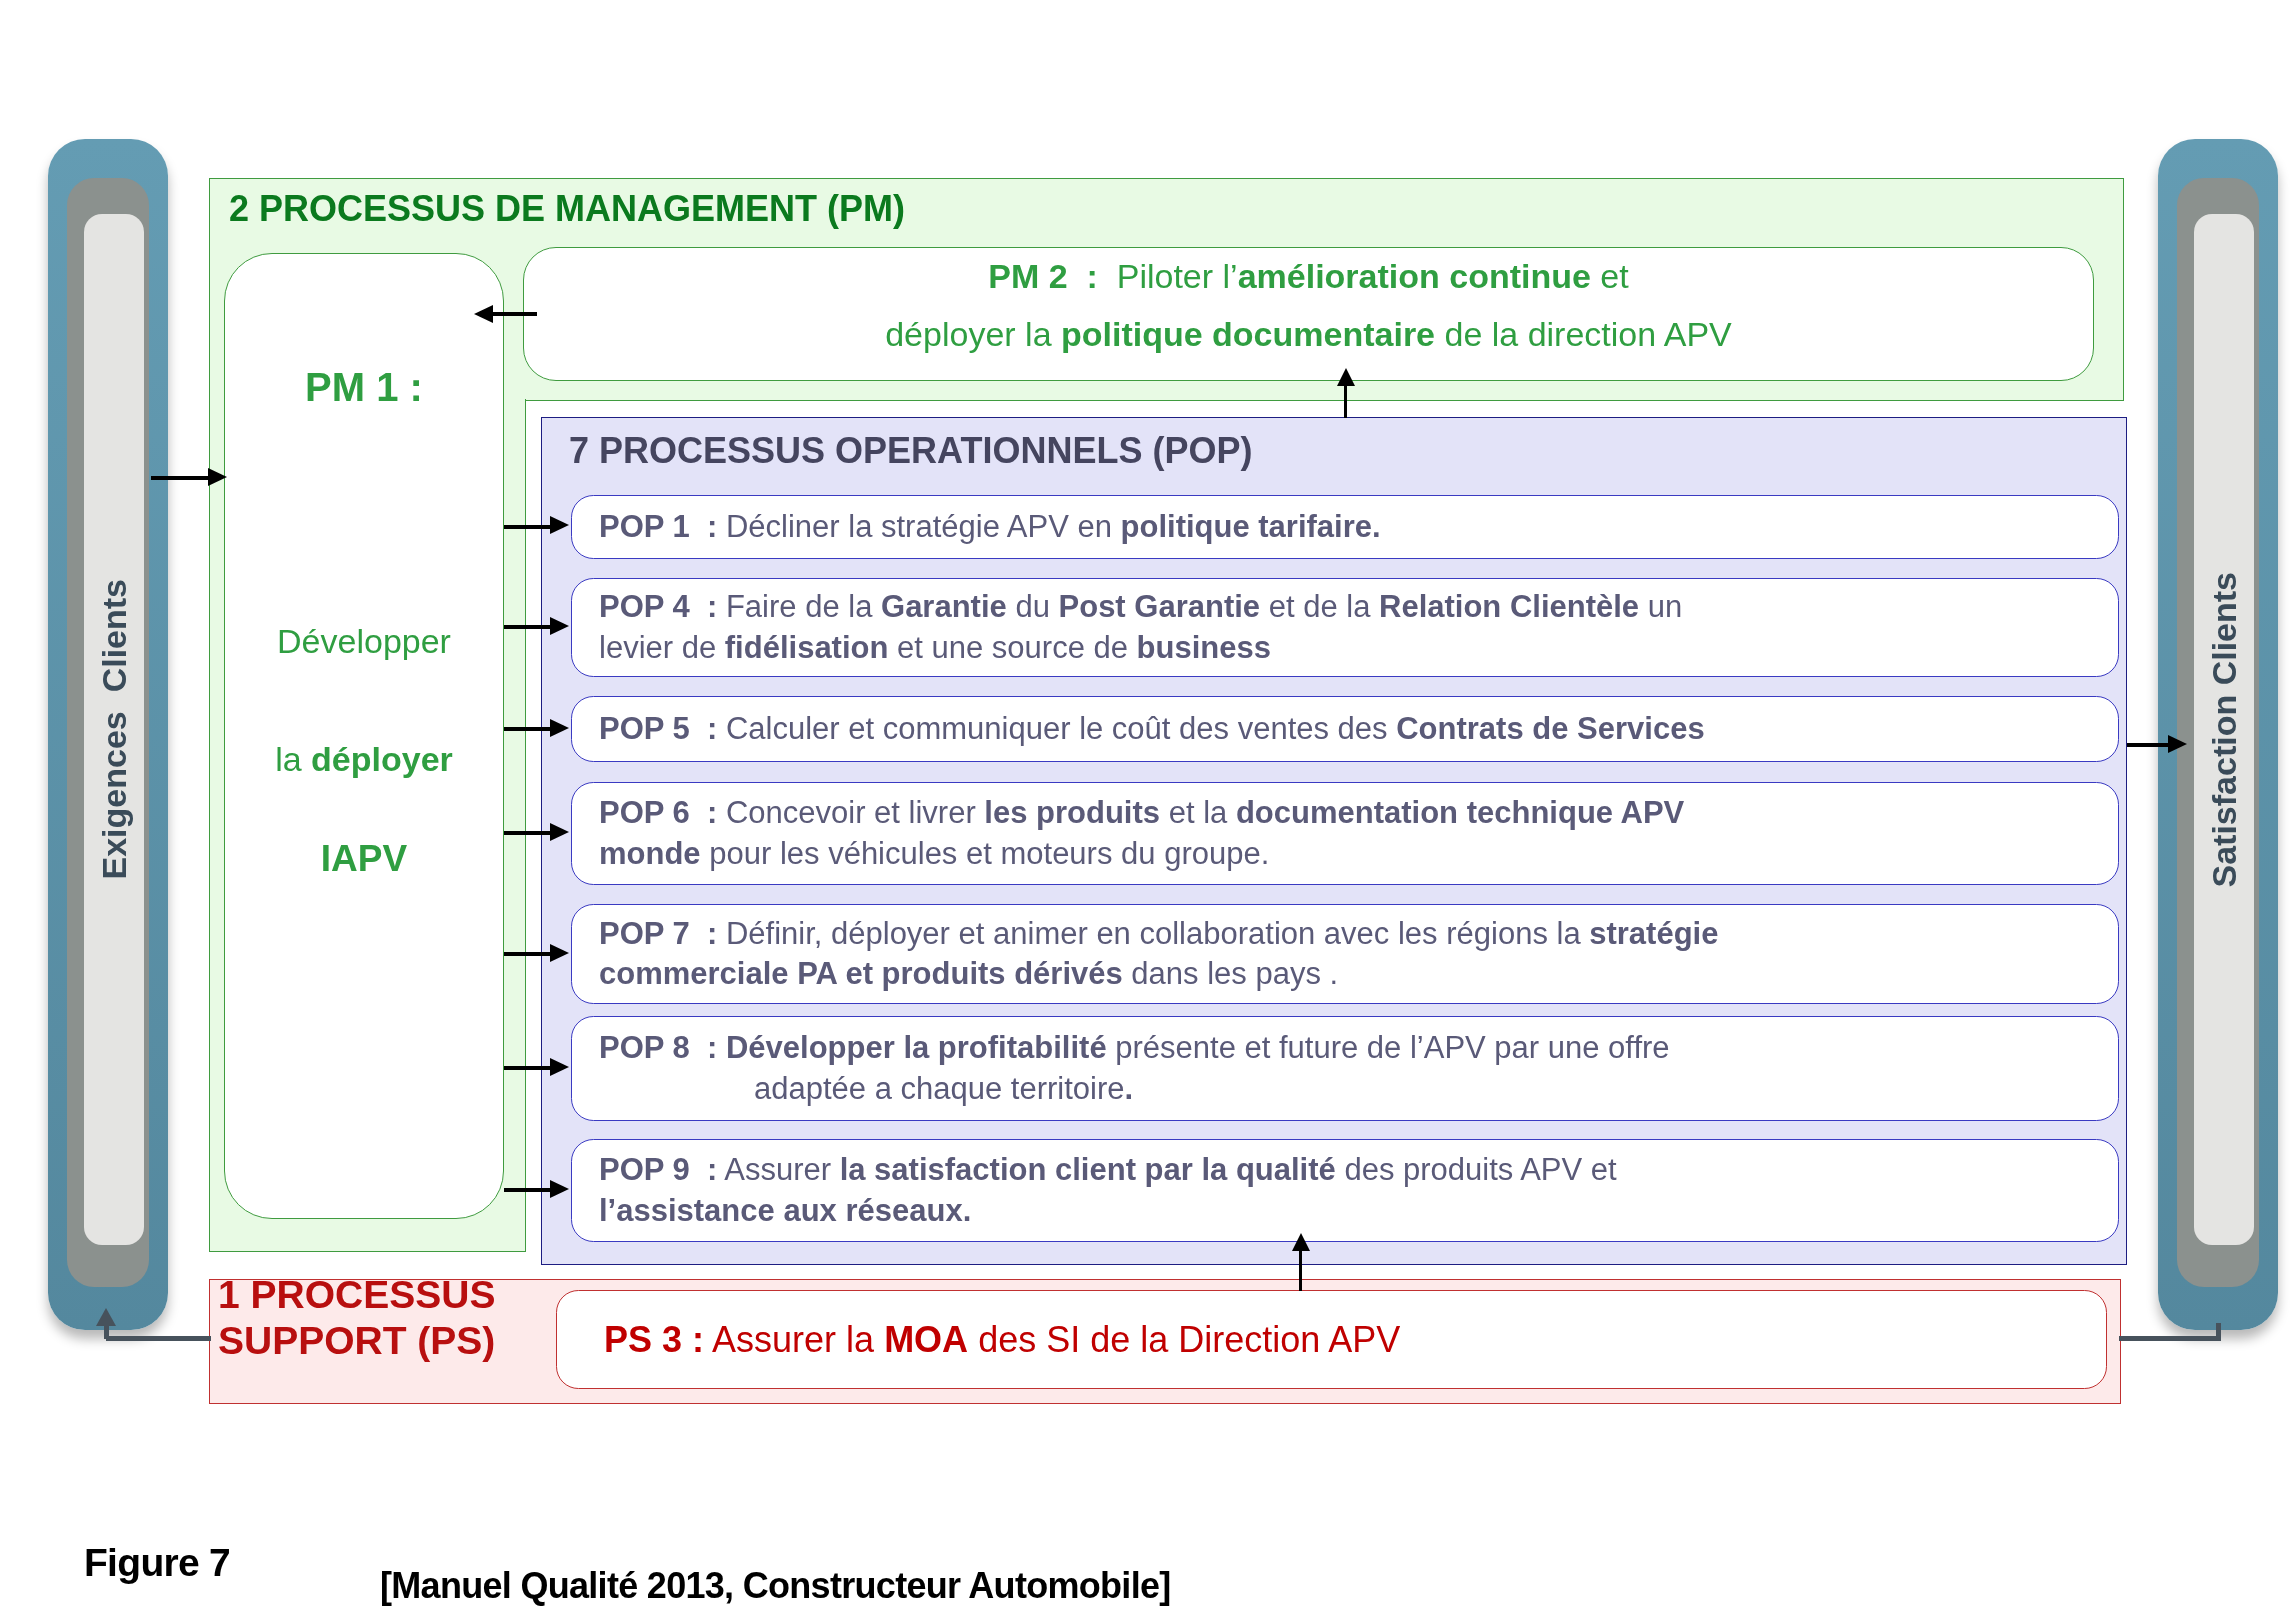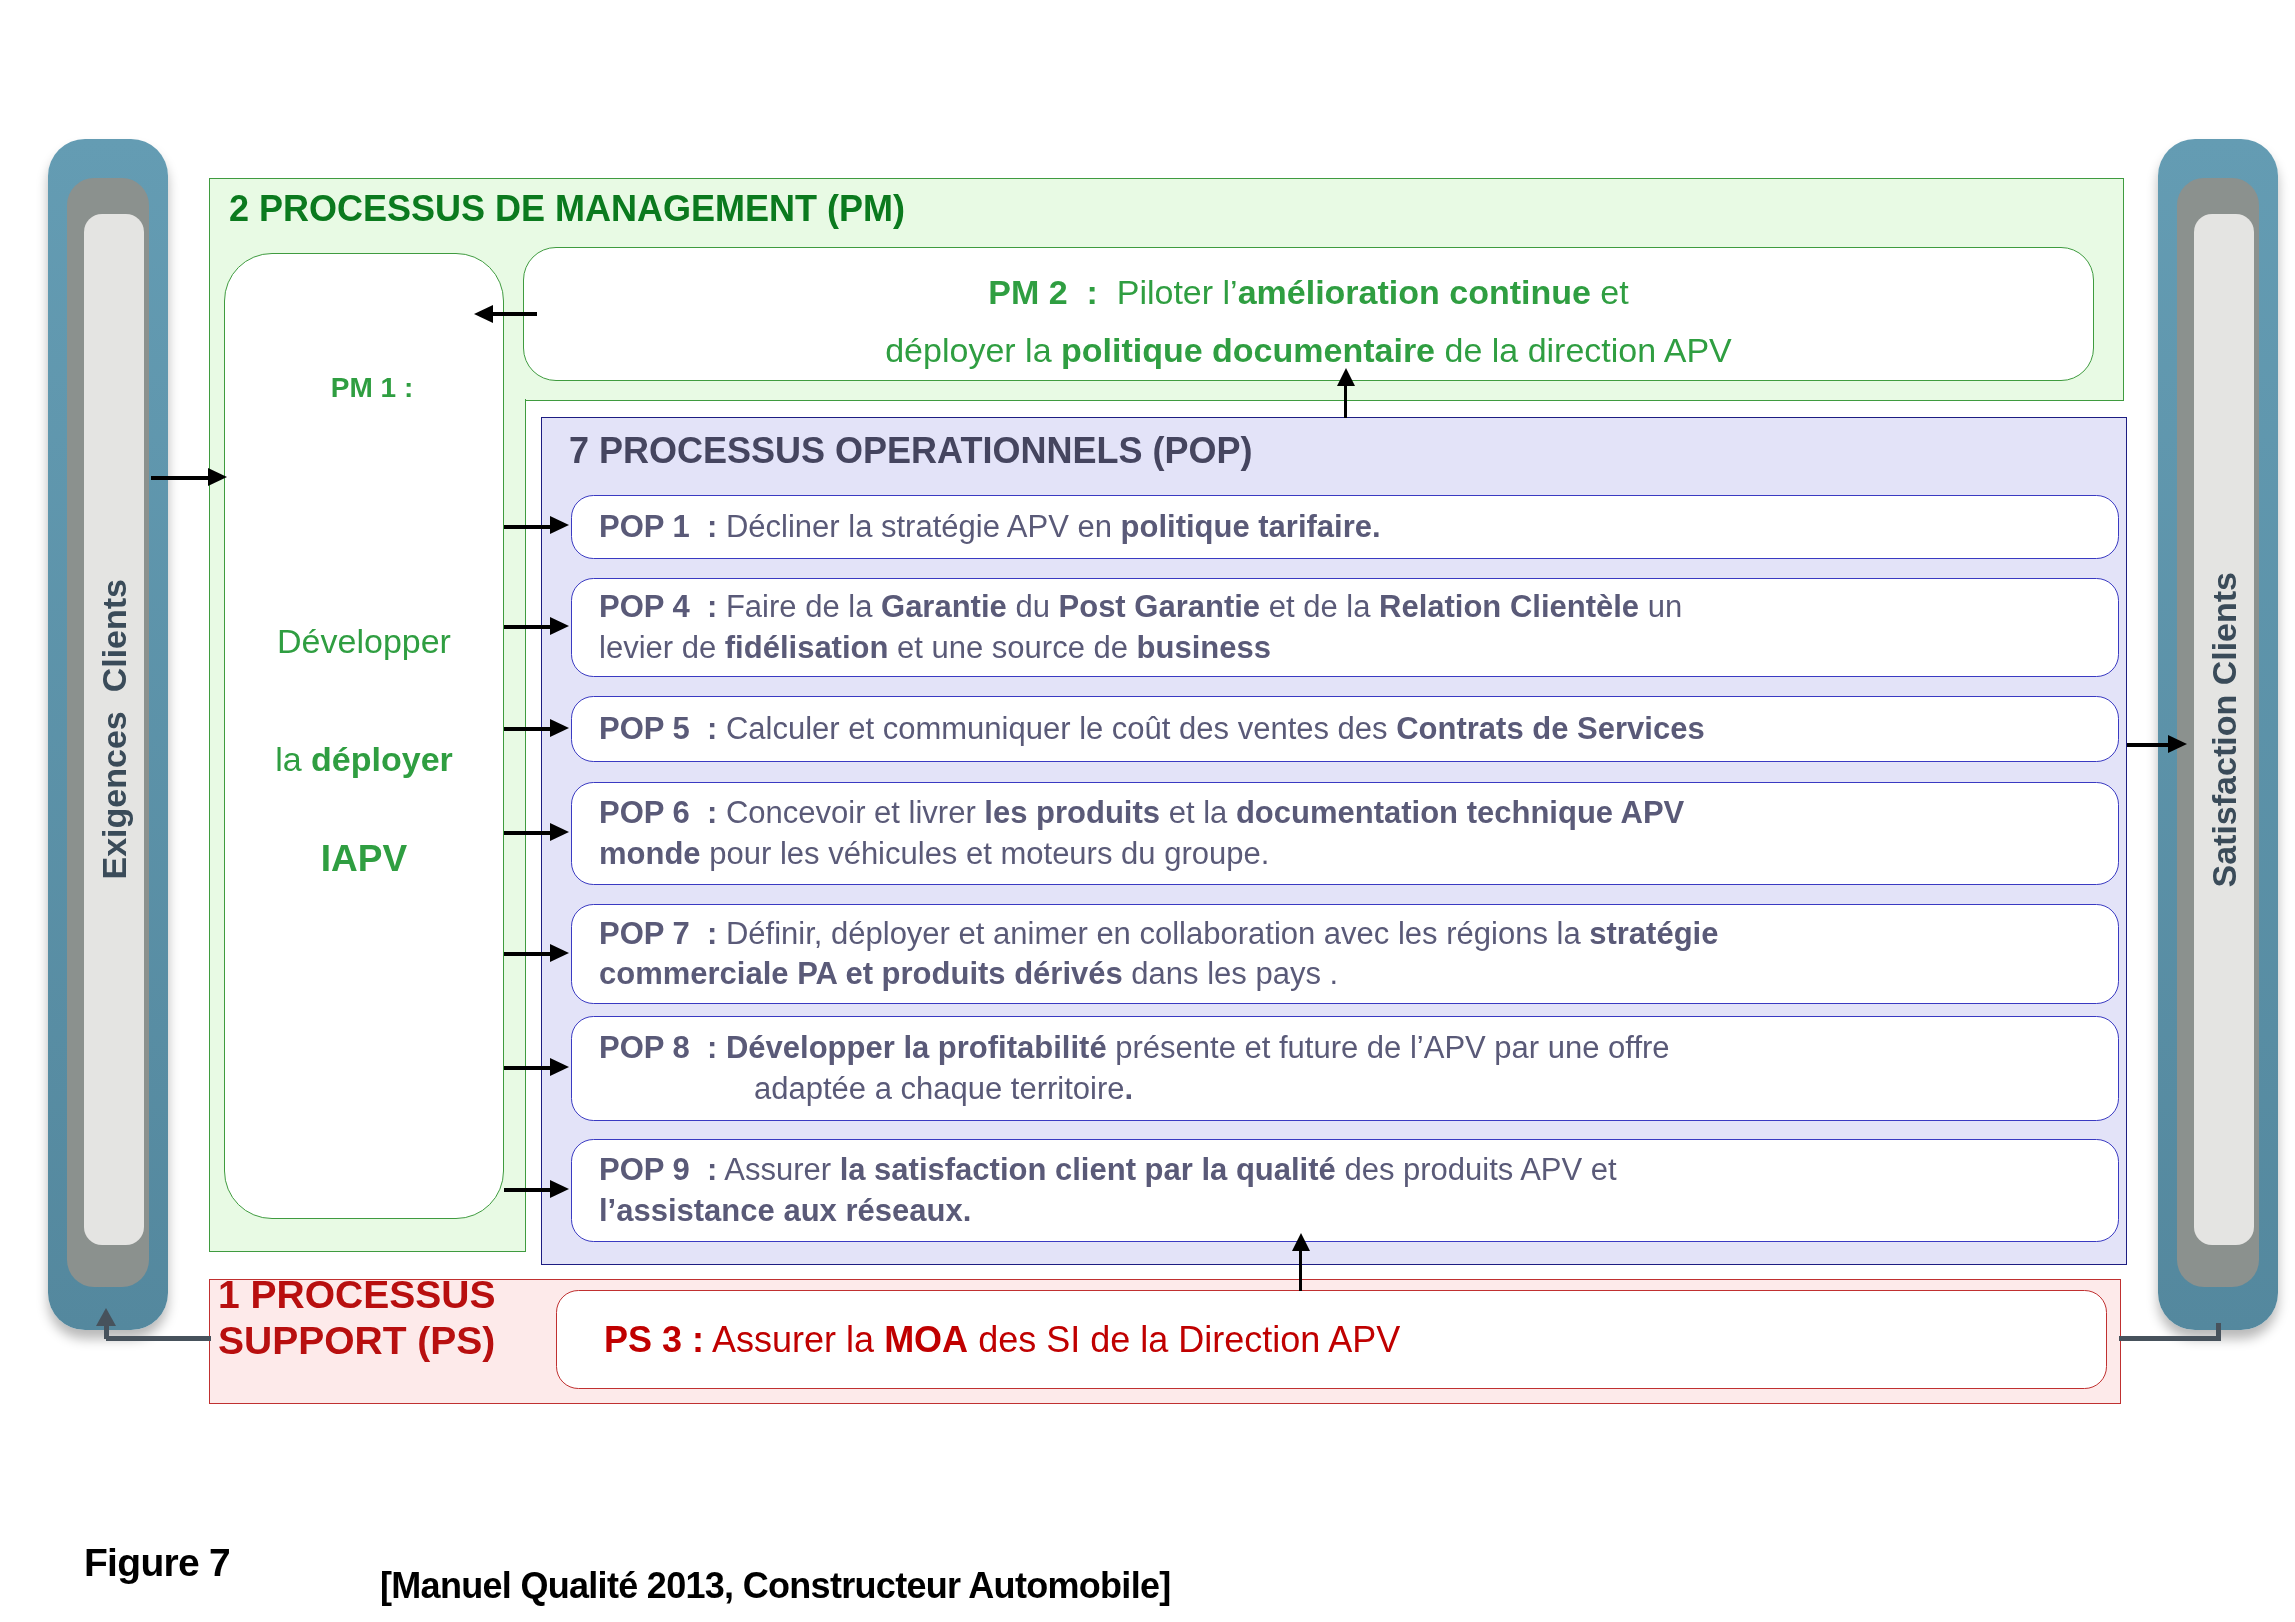--- a/index.html
+++ b/index.html
@@ -18,28 +18,28 @@
   
   .pm-strip{position:absolute;left:209px;top:178px;width:1913px;height:221px;
             background:#e8fae4;border:1.5px solid #3f9b3f;z-index:1;}
   .pm-column{position:absolute;left:209px;top:399px;width:315px;height:852px;background:#e8fae4;
              border-left:1.5px solid #3f9b3f;border-right:1.5px solid #3f9b3f;border-bottom:1.5px solid #3f9b3f;z-index:1;}
   .pm-title{position:absolute;left:229px;top:188px;font-size:36px;font-weight:bold;color:#0b7a1e;z-index:3;}
 
   .pm1-box{position:absolute;left:224px;top:253px;width:278px;height:964px;background:#fff;
            border:1.5px solid #3f9b3f;border-radius:48px;z-index:2;}
   .pm1-line{position:absolute;left:0;width:100%;text-align:center;color:#2f9e41;font-size:34px;z-index:3;}
-  .pm1-l1{top:118px;font-size:28px;margin-left:8px;}
+  .pm1-l1{top:111px;font-size:40px;}
   .pm1-l2{top:368px;}
   .pm1-l3{top:486px;}
   .pm1-l4{top:584px;font-size:37px;}
 
   .pm2-box{position:absolute;left:523px;top:247px;width:1569px;height:132px;background:#fff;
            border:1.5px solid #3f9b3f;border-radius:33px;z-index:2;
-           display:flex;align-items:flex-end;justify-content:center;text-align:center;
+           display:flex;align-items:flex-start;justify-content:center;text-align:center;
            font-size:34px;line-height:1.7;color:#2f9e41;white-space:pre-wrap;}
 
   
   .pop-section{position:absolute;left:541px;top:417px;width:1584px;height:846px;
                background:#e3e3f8;border:1.5px solid #1d1d82;z-index:1;}
   .pop-title{position:absolute;left:569px;top:430px;font-size:36px;font-weight:bold;color:#45455f;z-index:3;}
   .pop-row{position:absolute;left:571px;width:1548px;background:#fff;border:1.5px solid #3a3ac2;border-radius:22.4px;
            display:flex;align-items:center;padding:0 21px 0 27px;box-sizing:border-box;
            font-size:31px;line-height:1.3;color:#5a5a78;white-space:pre-wrap;z-index:2;}
   .pos-pop1{top:495px;height:64px;}

